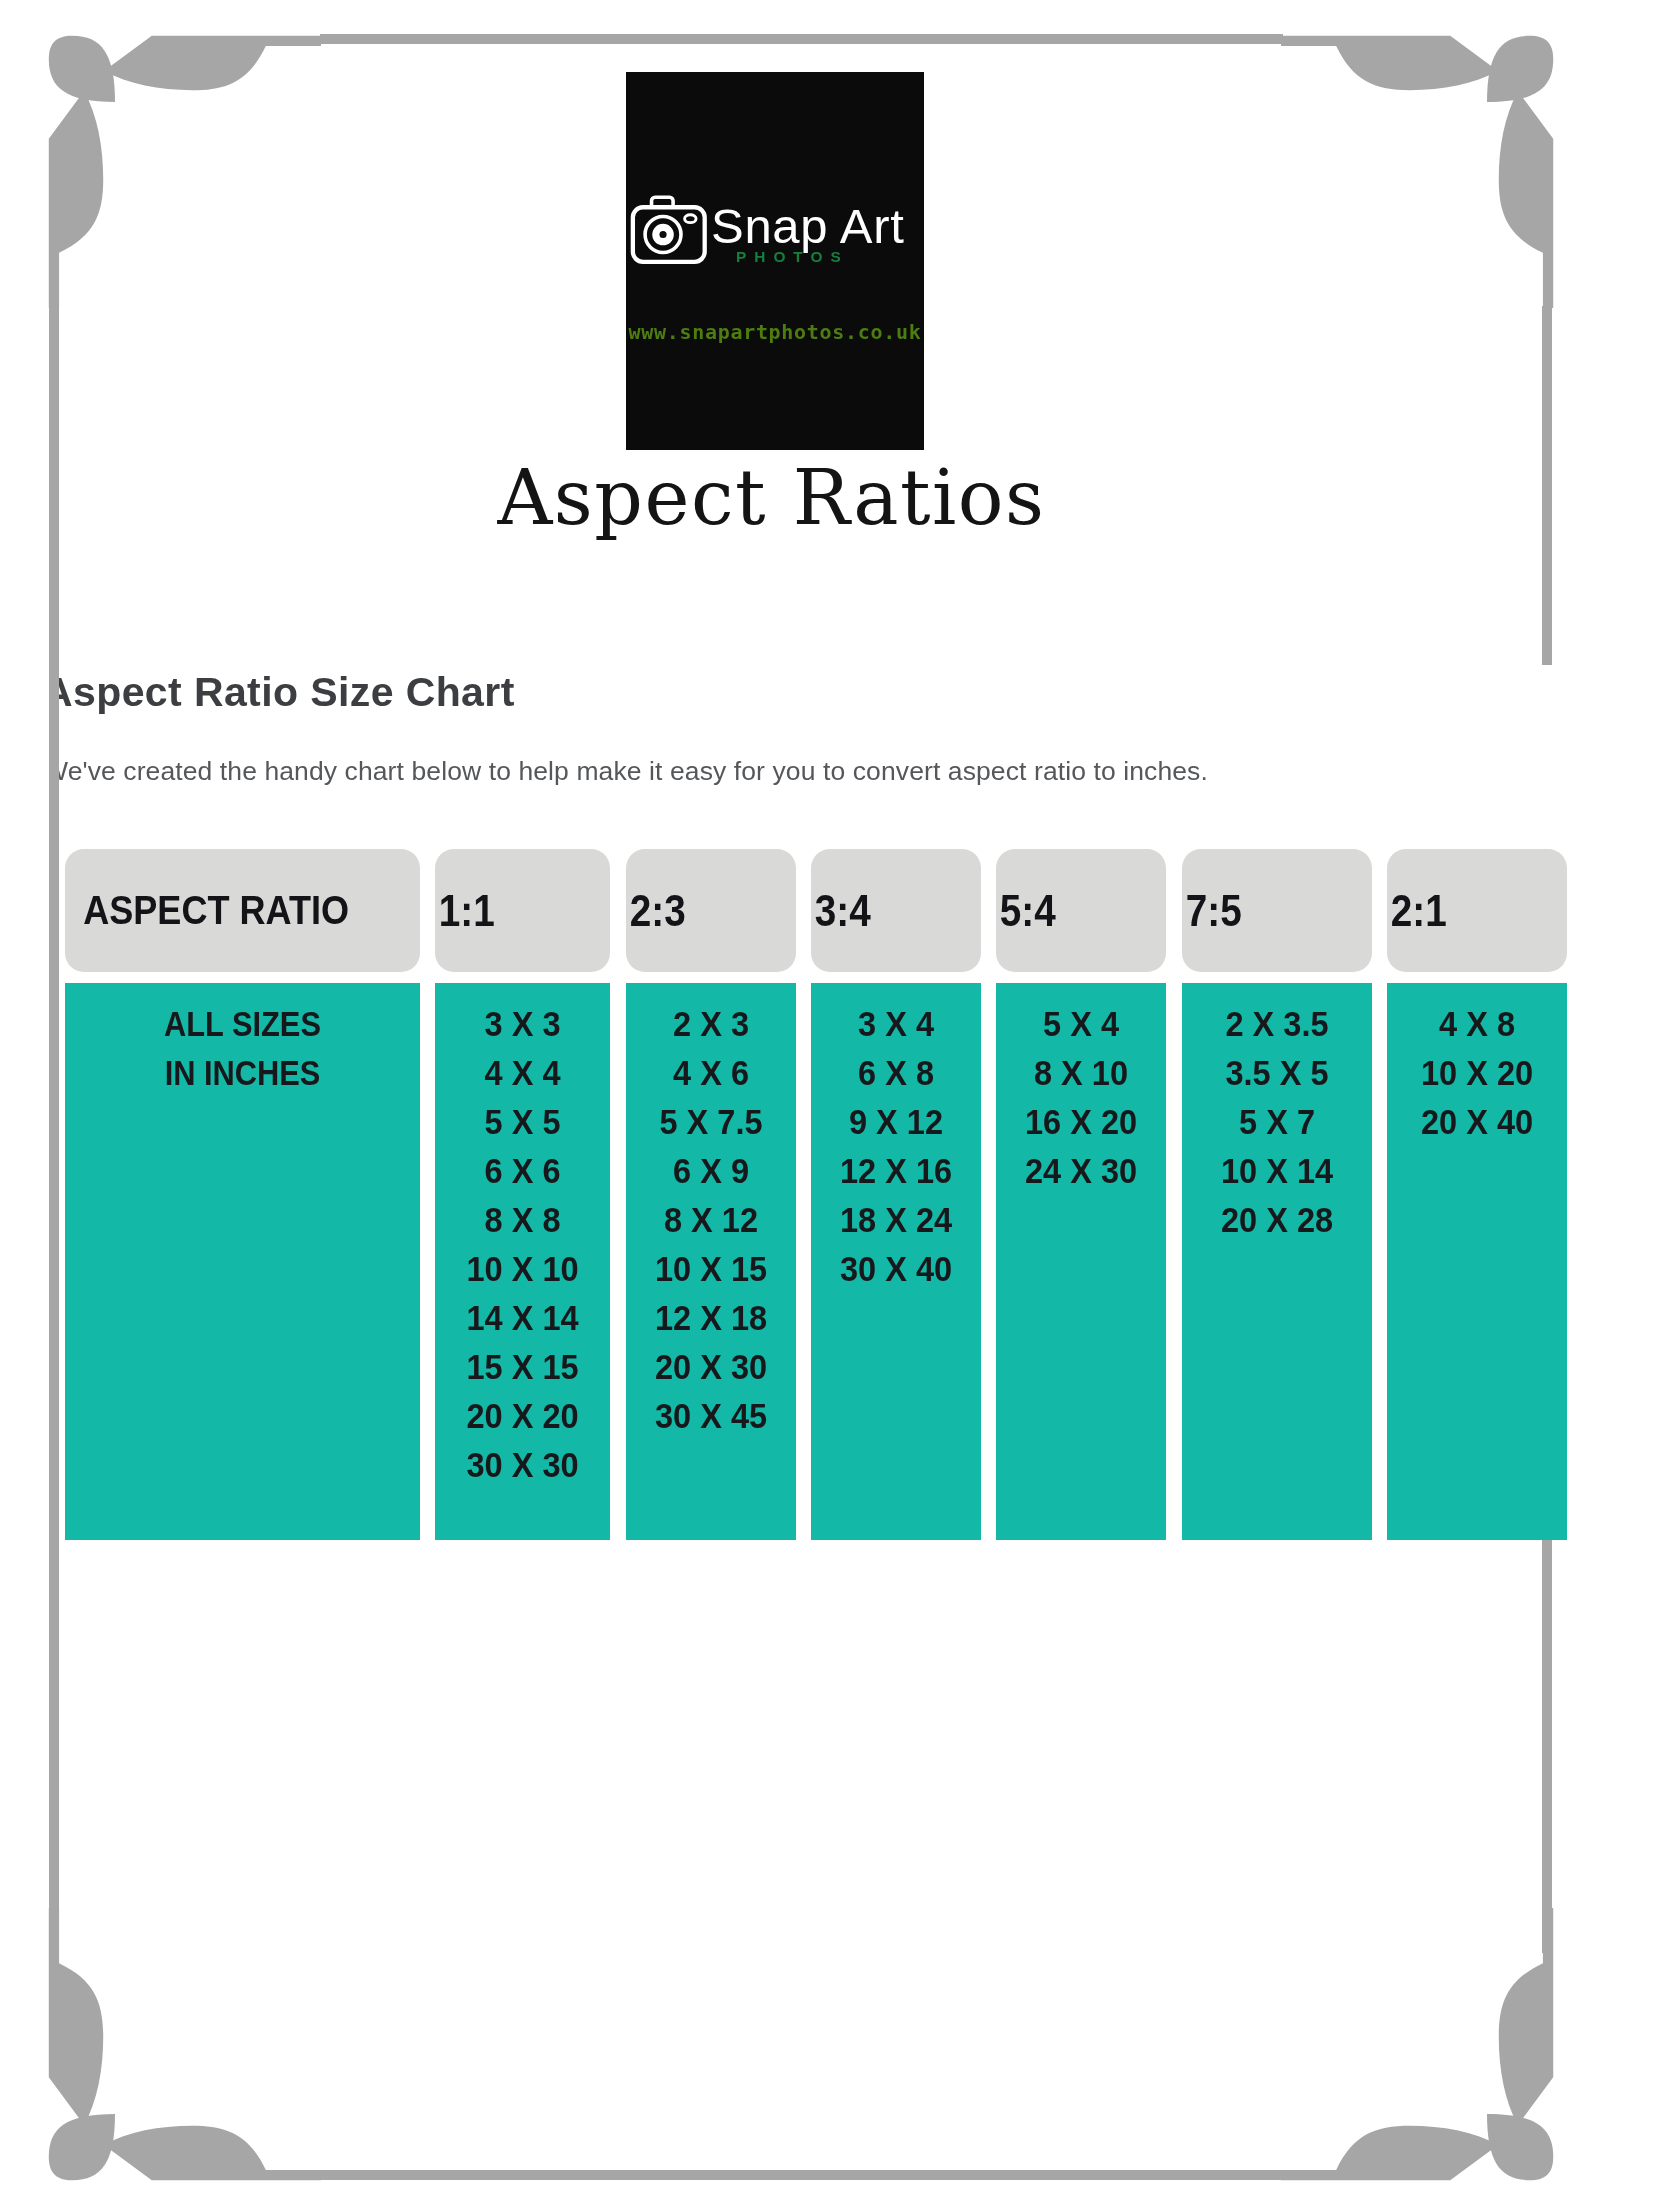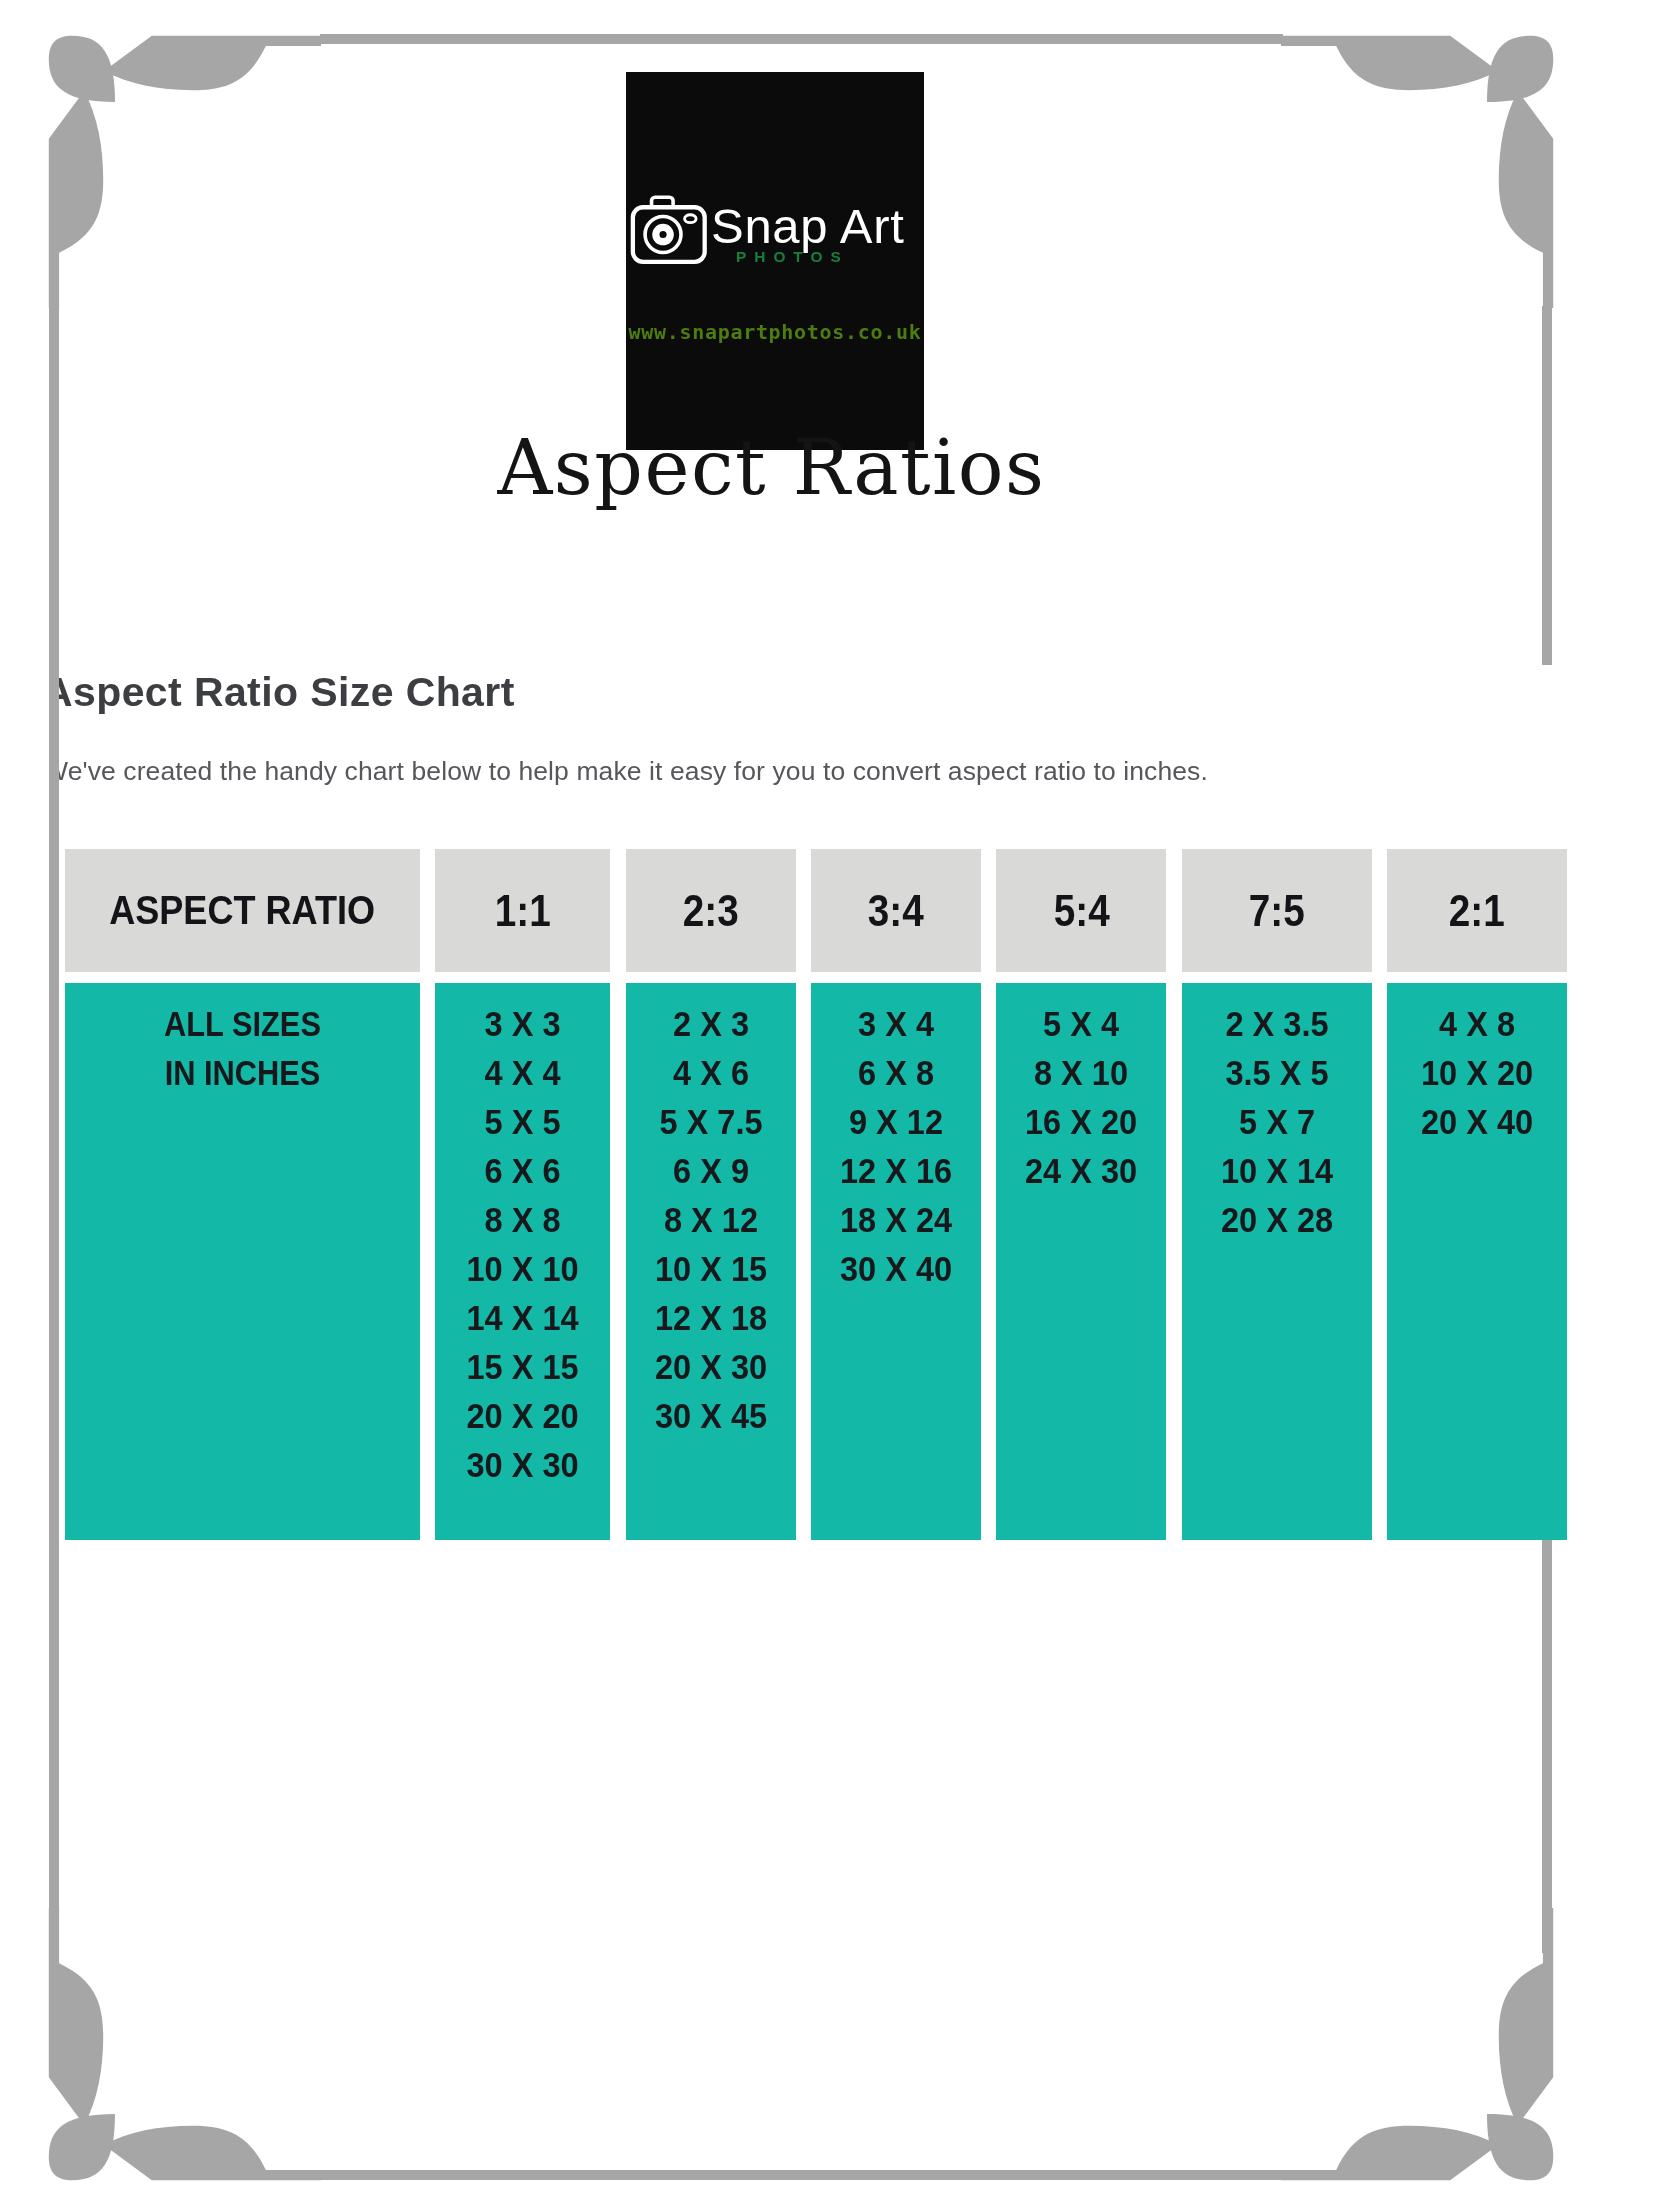--- a/index.html
+++ b/index.html
@@ -41,21 +41,21 @@
     white-space:nowrap;
   }
   .logo-url{
     position:absolute;left:0;top:248px;width:298px;text-align:center;
     color:#4d7c0f;font-family:"DejaVu Sans Mono", monospace;
     font-size:20px;font-weight:600;letter-spacing:0.7px;white-space:nowrap;
   }
 
   
   .poster-title{
-    position:absolute;left:404px;top:424px;width:735px;
+    position:absolute;left:404px;top:454px;width:735px;
     text-align:center;
     font-family:"DejaVu Serif", serif;
     font-size:76px;line-height:88px;color:#141414;
     letter-spacing:1.5px;white-space:nowrap;
   }
 
   
   .shot{
     position:absolute;left:59px;top:665px;width:1595px;height:875px;
     background:#ffffff;overflow:hidden;
@@ -74,22 +74,22 @@
   
   .chart{
     position:absolute;left:5.9px;top:184px;
     display:grid;
     grid-template-columns:355px 175px 170px 170px 170px 190px 180px;
     grid-template-rows:123px 557px;
     column-gap:15.4px;row-gap:11px;
   }
   .th{
     background:#d9d9d8;
-    display:flex;align-items:center;justify-content:center;
-    color:#141418;font-size:41px;font-weight:700;
+    display:flex;align-items:center;
+    color:#141418;font-size:41px;font-weight:700;border-radius:19px;
   }
   .th .condense{transform:scaleX(0.88);transform-origin:50% 50%;white-space:nowrap;}
   .th.ratio{font-size:44px;}
   .td{
     background:#14b8a6;
     color:#17181c;font-size:35px;font-weight:700;
     text-align:center;
   }
   .td .lines{
     padding-top:16px;line-height:49px;white-space:pre-line;

